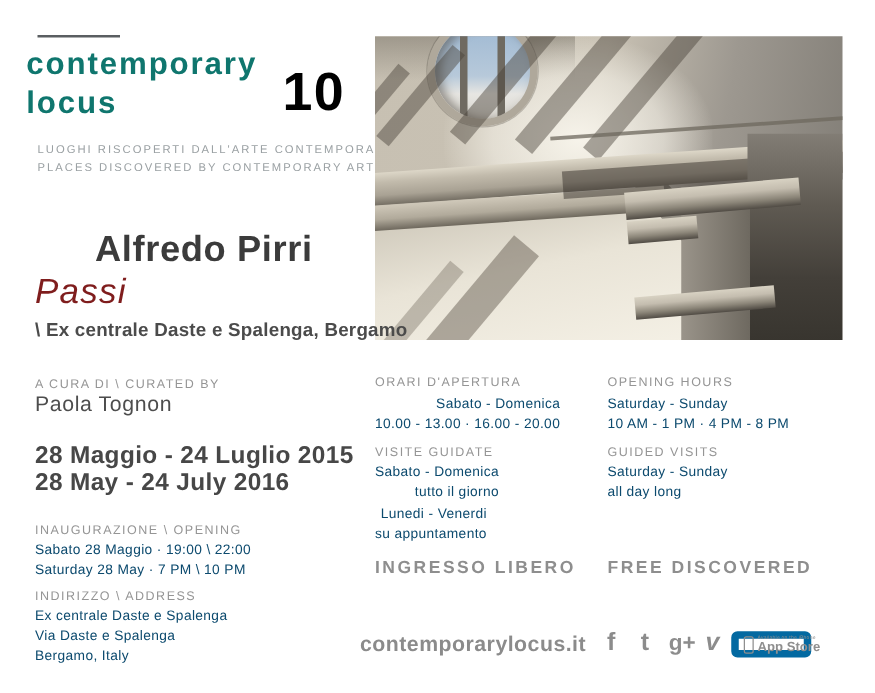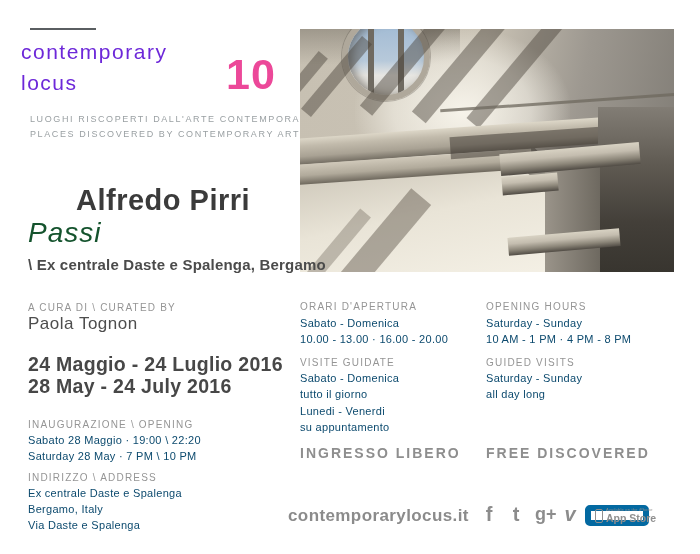--- a/index.html
+++ b/index.html
@@ -3,45 +3,45 @@
 <meta charset="utf-8">
 <style>
   html,body { margin:0; padding:0; background:#ffffff; }
   .page { position:relative; width:700px; height:554px; background:#ffffff;
           font-family:"Liberation Sans", sans-serif; overflow:hidden; }
   .page * { box-sizing:border-box; }
   .abs { position:absolute; }
 
   
   .logo-rule { left:30px; top:28px; width:66px; height:2px; background:#5a5e61; }
-  .logo { left:21px; top:36px; font-size:21px; font-weight:400; color:#6d28d9;
+  .logo { left:21px; top:36px; font-size:25px; font-weight:700; color:#0f766e;
           letter-spacing:1.5px; line-height:31px; }
-  .edition { left:226px; top:50px; font-size:43px; font-weight:700; color:#ec4899; letter-spacing:1px; }
+  .edition { left:226px; top:50px; font-size:43px; font-weight:700; color:#000000; letter-spacing:1px; }
   .tagline { left:30px; top:112px; font-size:9px; letter-spacing:1.6px; color:#9aa0a3; line-height:15px; }
 
   
   .artist { left:28px; top:184px; font-size:29px; font-weight:700; color:#3b3b3b; letter-spacing:0.5px;margin-left:48px; }
-  .title  { left:28px; top:217px; font-size:28px; font-style:italic; font-weight:400; color:#14532d; letter-spacing:1px; }
+  .title  { left:28px; top:217px; font-size:28px; font-style:italic; font-weight:400; color:#7f1d1d; letter-spacing:1px; }
   .venue  { left:28px; top:256px; font-size:15px; font-weight:700; color:#4b4b4b; letter-spacing:0.2px; }
 
   .sec-label { font-size:10px; letter-spacing:1.2px; color:#959595; }
   .t15 { font-size:11px; color:#0c4a6e; letter-spacing:0.3px; line-height:16px; }
   .bold-name { font-size:17px; font-weight:400; color:#4d4d4d; letter-spacing:0.5px; }
 
   .curator-label { left:28px; top:302px; }
   .curator-name  { left:28px; top:314px; }
   .dates { left:28px; top:353px; font-size:19.5px; font-weight:700; color:#474747; line-height:22px; letter-spacing:0.3px; }
 
   .opening-label { left:28px; top:419px; }
   .opening-lines { left:28px; top:432px; }
   .address-label { left:28px; top:472px; }
   .address-lines { left:28px; top:485px; }
 
   
-  .col-mid   { left:300px; }
+  .col-mid   { left:300px;text-align:right; }
   .col-right { left:486px; }
   .row-label1 { top:301px; }
   .row-hours  { top:315px; }
   .row-label2 { top:357px; }
   .row-guided-a { top:370px; }
   .row-guided-b { top:403px; }
   .row-admission { top:445px; font-size:14px; font-weight:700; letter-spacing:2px; color:#8e8e8e; }
 
   
   .website { left:288px; top:506px; font-size:17px; font-weight:700; color:#8b8b8b; letter-spacing:0.4px; }
@@ -142,35 +142,35 @@
   </div>
 
   <div class="abs artist">Alfredo Pirri</div>
   <div class="abs title">Passi</div>
   <div class="abs venue">\ Ex centrale Daste e Spalenga, Bergamo</div>
 
   <div class="abs sec-label curator-label">A CURA DI \ CURATED BY</div>
   <div class="abs bold-name curator-name">Paola Tognon</div>
 
   <div class="abs dates">
-    <div>24 Maggio - 24 Luglio 2016</div>
+    <div>28 Maggio - 24 Luglio 2015</div>
     <div>28 May - 24 July 2016</div>
   </div>
 
   <div class="abs sec-label opening-label">INAUGURAZIONE \ OPENING</div>
   <div class="abs t15 opening-lines">
-    <div>Sabato 28 Maggio · 19:00 \ 22:20</div>
+    <div>Sabato 28 Maggio · 19:00 \ 22:00</div>
     <div>Saturday 28 May · 7 PM \ 10 PM</div>
   </div>
 
   <div class="abs sec-label address-label">INDIRIZZO \ ADDRESS</div>
   <div class="abs t15 address-lines">
     <div>Ex centrale Daste e Spalenga</div>
+    <div>Via Daste e Spalenga</div>
     <div>Bergamo, Italy</div>
-    <div>Via Daste e Spalenga</div>
   </div>
 
   <div class="abs sec-label col-mid row-label1">ORARI D'APERTURA</div>
   <div class="abs t15 col-mid row-hours">
     <div>Sabato - Domenica</div>
     <div>10.00 - 13.00 · 16.00 - 20.00</div>
   </div>
   <div class="abs sec-label col-mid row-label2">VISITE GUIDATE</div>
   <div class="abs t15 col-mid row-guided-a">
     <div>Sabato - Domenica</div>

